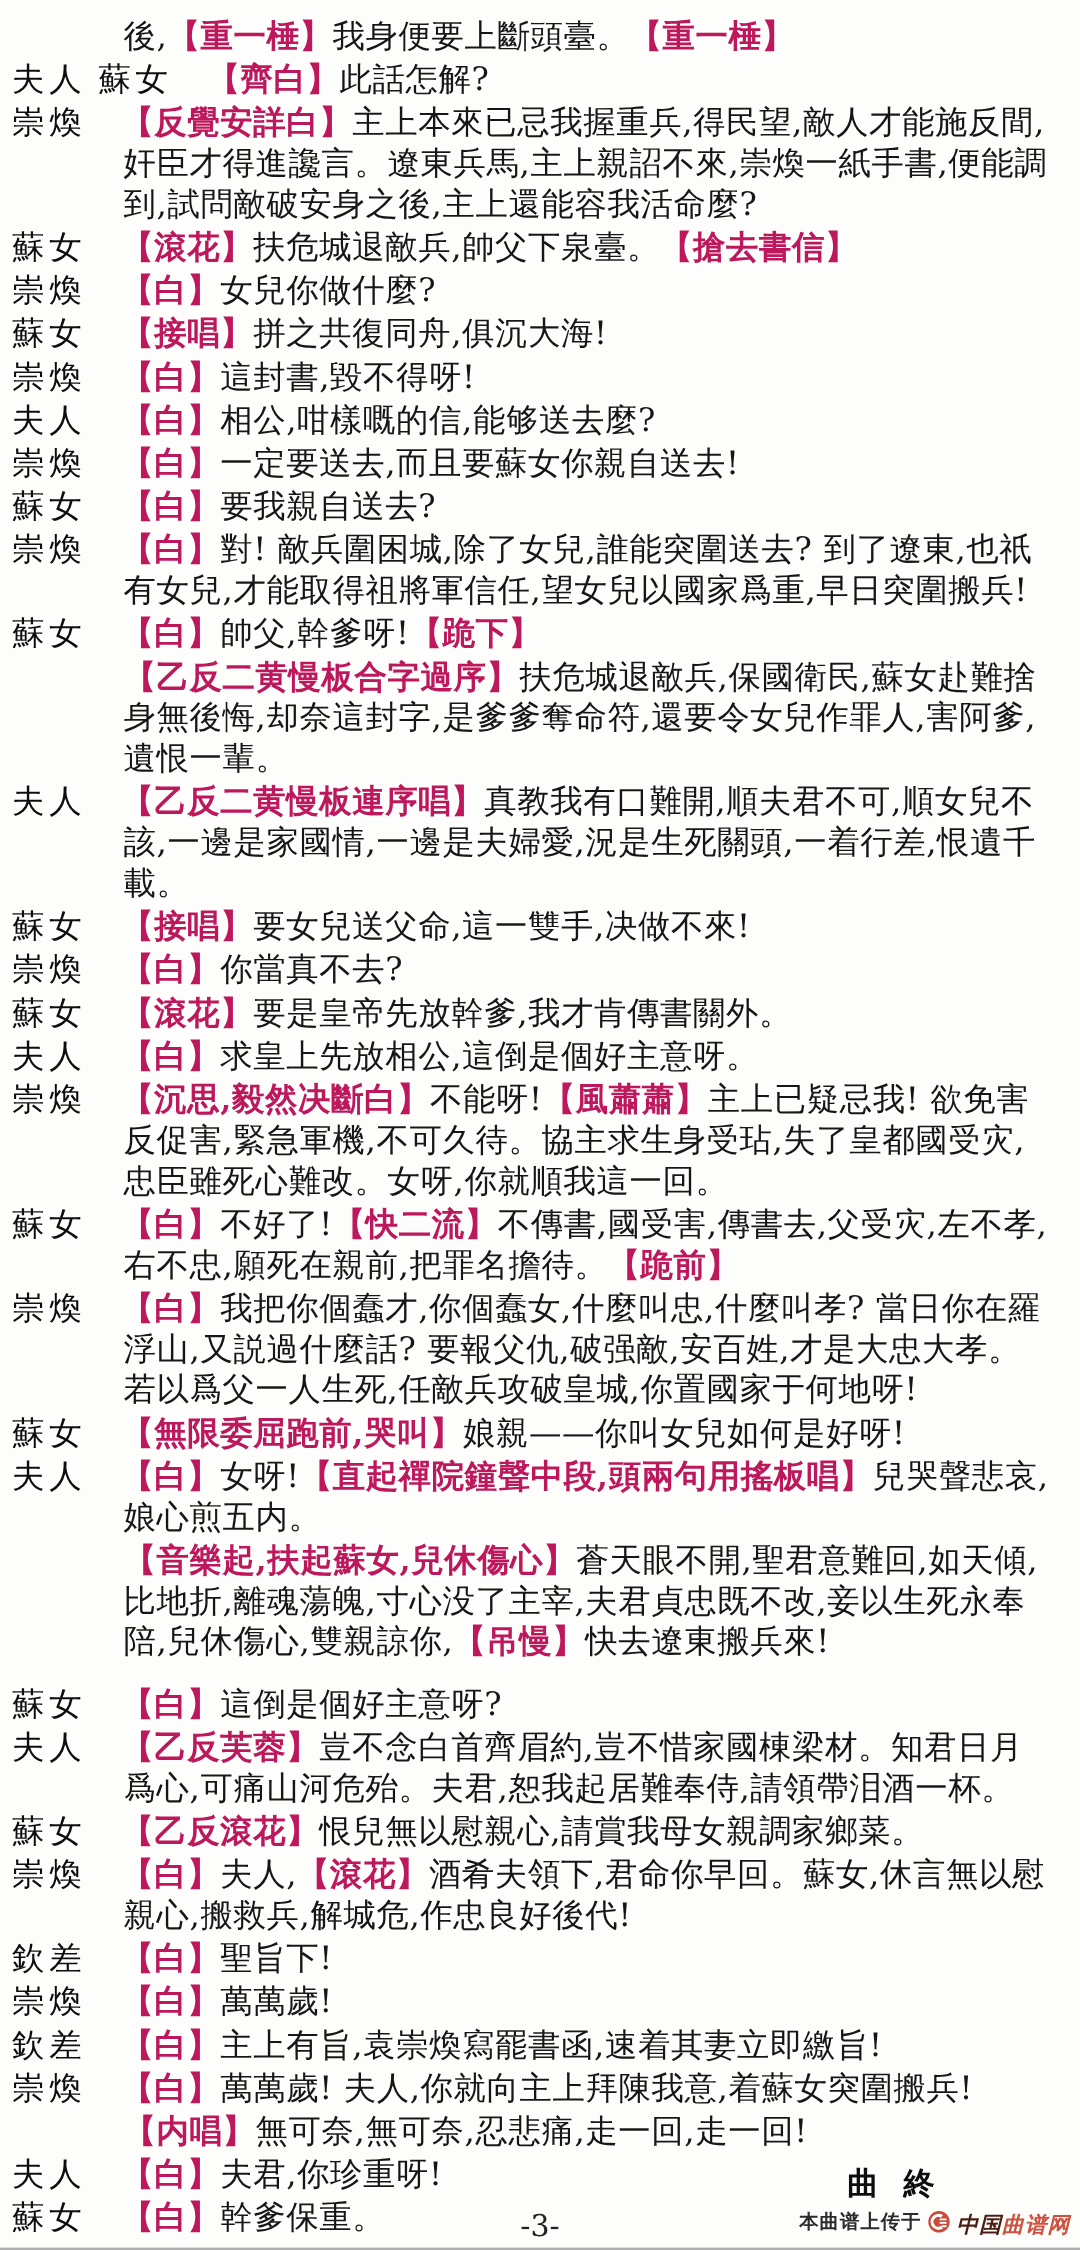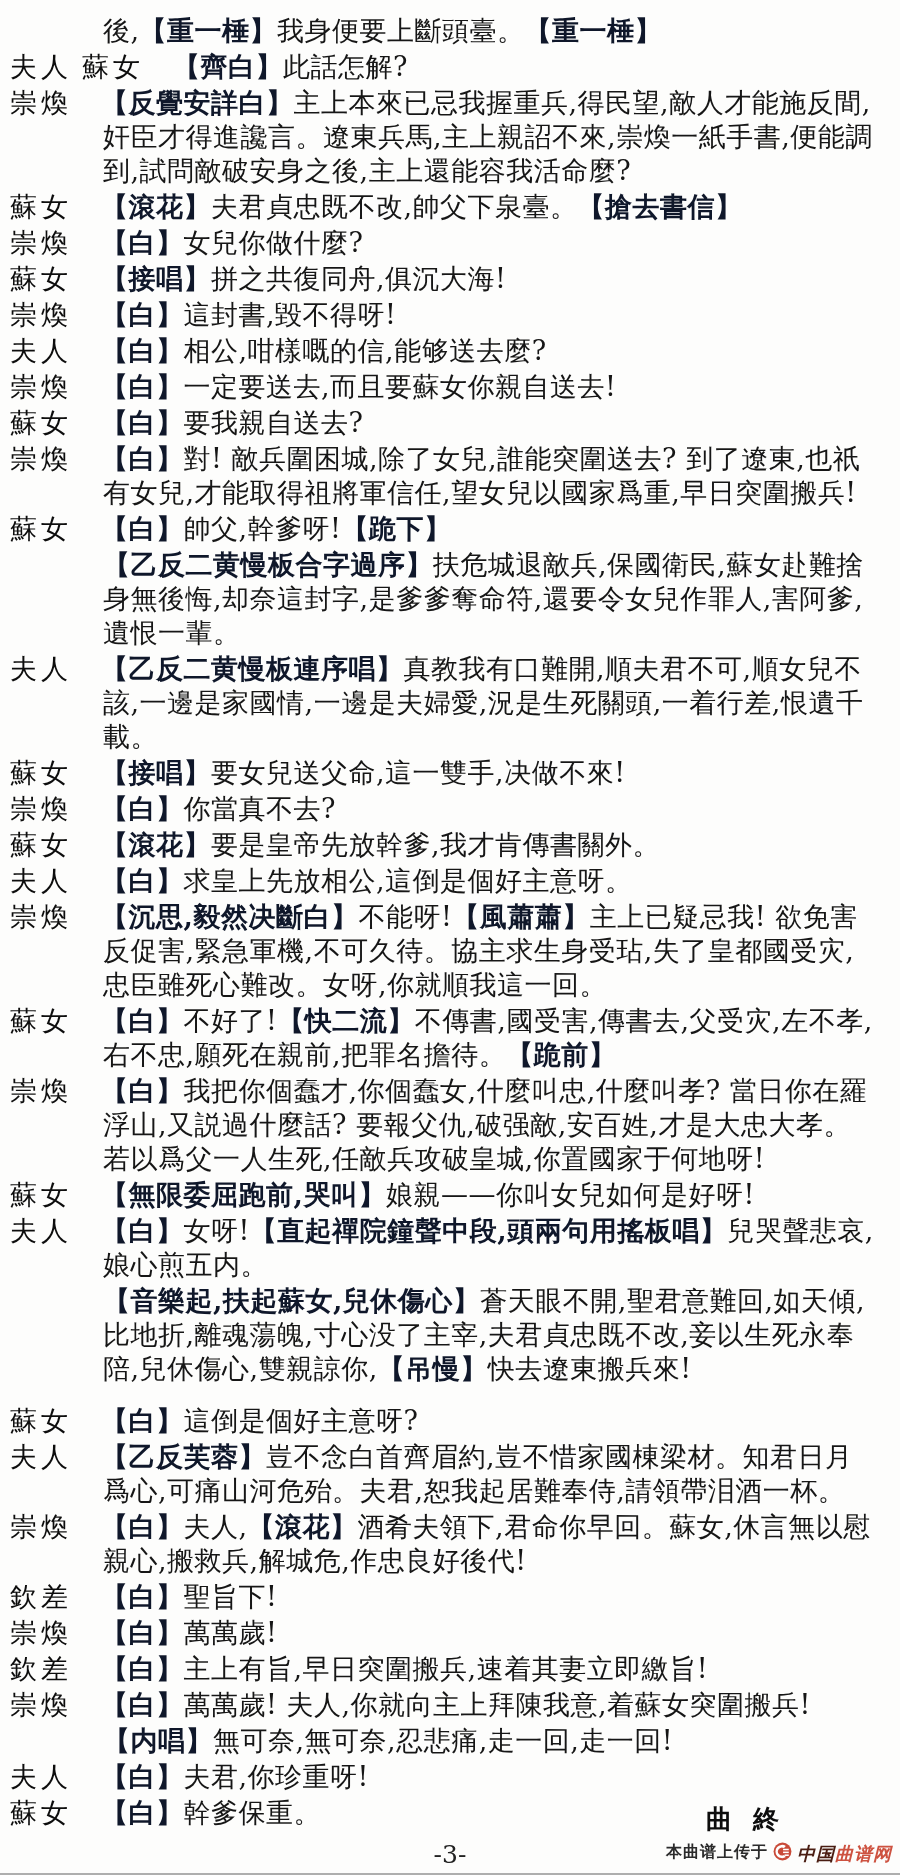--- a/index.html
+++ b/index.html
@@ -30,21 +30,21 @@
   .line.gap { margin-top:18px; }
   .speaker {
     display:inline-block;
     width:91px;
     text-indent:0;
     font-weight:normal;
     letter-spacing:4px;
     color:#0d0d0d;
   }
   .speaker.narrow { width:72px; }
-  .tag { font-weight:bold; color:#0f172a; }
+  .tag { font-weight:bold; color:#be185d; }
   .txt { font-weight:normal; }
   .end-mark {
     position:absolute;
     top:1802px; right:115px;
     font-size:26px; font-weight:bold;
     letter-spacing:6px;
     color:#0d0d0d;
   }
   .page-number {
     position:absolute;
@@ -80,21 +80,21 @@
 </style>
 </head>
 <body>
 
 <div class="page">
 
   <div class="content">
       <div class="line cont"><span class="txt">後,</span><span class="tag">【重一棰】</span><span class="txt">我身便要上斷頭臺。</span><span class="tag">【重一棰】</span></div>
       <div class="line"><span class="speaker narrow">夫人</span><span class="speaker">蘇女</span><span class="tag">【齊白】</span><span class="txt">此話怎解?</span></div>
       <div class="line"><span class="speaker">崇煥</span><span class="tag">【反覺安詳白】</span><span class="txt">主上本來已忌我握重兵,得民望,敵人才能施反間,奸臣才得進讒言。遼東兵馬,主上親詔不來,崇煥一紙手書,便能調到,試問敵破安身之後,主上還能容我活命麼?</span></div>
-      <div class="line"><span class="speaker">蘇女</span><span class="tag">【滾花】</span><span class="txt">夫君貞忠既不改,帥父下泉臺。</span><span class="tag">【搶去書信】</span></div>
+      <div class="line"><span class="speaker">蘇女</span><span class="tag">【滾花】</span><span class="txt">扶危城退敵兵,帥父下泉臺。</span><span class="tag">【搶去書信】</span></div>
       <div class="line"><span class="speaker">崇煥</span><span class="tag">【白】</span><span class="txt">女兒你做什麼?</span></div>
       <div class="line"><span class="speaker">蘇女</span><span class="tag">【接唱】</span><span class="txt">拼之共復同舟,俱沉大海!</span></div>
       <div class="line"><span class="speaker">崇煥</span><span class="tag">【白】</span><span class="txt">這封書,毀不得呀!</span></div>
       <div class="line"><span class="speaker">夫人</span><span class="tag">【白】</span><span class="txt">相公,咁樣嘅的信,能够送去麼?</span></div>
       <div class="line"><span class="speaker">崇煥</span><span class="tag">【白】</span><span class="txt">一定要送去,而且要蘇女你親自送去!</span></div>
       <div class="line"><span class="speaker">蘇女</span><span class="tag">【白】</span><span class="txt">要我親自送去?</span></div>
       <div class="line"><span class="speaker">崇煥</span><span class="tag">【白】</span><span class="txt">對! 敵兵圍困城,除了女兒,誰能突圍送去? 到了遼東,也祇有女兒,才能取得祖將軍信任,望女兒以國家爲重,早日突圍搬兵!</span></div>
       <div class="line"><span class="speaker">蘇女</span><span class="tag">【白】</span><span class="txt">帥父,幹爹呀!</span><span class="tag">【跪下】</span></div>
       <div class="line cont"><span class="tag">【乙反二黄慢板合字過序】</span><span class="txt">扶危城退敵兵,保國衛民,蘇女赴難捨身無後悔,却奈這封字,是爹爹奪命符,還要令女兒作罪人,害阿爹,遺恨一輩。</span></div>
       <div class="line"><span class="speaker">夫人</span><span class="tag">【乙反二黄慢板連序唱】</span><span class="txt">真教我有口難開,順夫君不可,順女兒不該,一邊是家國情,一邊是夫婦愛,況是生死關頭,一着行差,恨遺千載。</span></div>
@@ -103,24 +103,25 @@
       <div class="line"><span class="speaker">蘇女</span><span class="tag">【滾花】</span><span class="txt">要是皇帝先放幹爹,我才肯傳書關外。</span></div>
       <div class="line"><span class="speaker">夫人</span><span class="tag">【白】</span><span class="txt">求皇上先放相公,這倒是個好主意呀。</span></div>
       <div class="line"><span class="speaker">崇煥</span><span class="tag">【沉思,毅然决斷白】</span><span class="txt">不能呀!</span><span class="tag">【風蕭蕭】</span><span class="txt">主上已疑忌我! 欲免害反促害,緊急軍機,不可久待。協主求生身受玷,失了皇都國受灾,忠臣雖死心難改。女呀,你就順我這一回。</span></div>
       <div class="line"><span class="speaker">蘇女</span><span class="tag">【白】</span><span class="txt">不好了!</span><span class="tag">【快二流】</span><span class="txt">不傳書,國受害,傳書去,父受灾,左不孝,右不忠,願死在親前,把罪名擔待。</span><span class="tag">【跪前】</span></div>
       <div class="line"><span class="speaker">崇煥</span><span class="tag">【白】</span><span class="txt">我把你個蠢才,你個蠢女,什麼叫忠,什麼叫孝? 當日你在羅浮山,又説過什麼話? 要報父仇,破强敵,安百姓,才是大忠大孝。若以爲父一人生死,任敵兵攻破皇城,你置國家于何地呀!</span></div>
       <div class="line"><span class="speaker">蘇女</span><span class="tag">【無限委屈跑前,哭叫】</span><span class="txt">娘親——你叫女兒如何是好呀!</span></div>
       <div class="line"><span class="speaker">夫人</span><span class="tag">【白】</span><span class="txt">女呀!</span><span class="tag">【直起禪院鐘聲中段,頭兩句用搖板唱】</span><span class="txt">兒哭聲悲哀,娘心煎五内。</span></div>
       <div class="line cont"><span class="tag">【音樂起,扶起蘇女,兒休傷心】</span><span class="txt">蒼天眼不開,聖君意難回,如天傾,比地折,離魂蕩魄,寸心没了主宰,夫君貞忠既不改,妾以生死永奉陪,兒休傷心,雙親諒你,</span><span class="tag">【吊慢】</span><span class="txt">快去遼東搬兵來!</span></div>
       <div class="line gap"><span class="speaker">蘇女</span><span class="tag">【白】</span><span class="txt">這倒是個好主意呀?</span></div>
       <div class="line"><span class="speaker">夫人</span><span class="tag">【乙反芙蓉】</span><span class="txt">豈不念白首齊眉約,豈不惜家國棟梁材。知君日月爲心,可痛山河危殆。夫君,恕我起居難奉侍,請領帶泪酒一杯。</span></div>
+      <div class="line"><span class="speaker">蘇女</span><span class="tag">【乙反滾花】</span><span class="txt">恨兒無以慰親心,請賞我母女親調家鄉菜。</span></div>
       <div class="line"><span class="speaker">崇煥</span><span class="tag">【白】</span><span class="txt">夫人,</span><span class="tag">【滾花】</span><span class="txt">酒肴夫領下,君命你早回。蘇女,休言無以慰親心,搬救兵,解城危,作忠良好後代!</span></div>
       <div class="line"><span class="speaker">欽差</span><span class="tag">【白】</span><span class="txt">聖旨下!</span></div>
       <div class="line"><span class="speaker">崇煥</span><span class="tag">【白】</span><span class="txt">萬萬歲!</span></div>
-      <div class="line"><span class="speaker">欽差</span><span class="tag">【白】</span><span class="txt">主上有旨,早日突圍搬兵,速着其妻立即繳旨!</span></div>
+      <div class="line"><span class="speaker">欽差</span><span class="tag">【白】</span><span class="txt">主上有旨,袁崇煥寫罷書函,速着其妻立即繳旨!</span></div>
       <div class="line"><span class="speaker">崇煥</span><span class="tag">【白】</span><span class="txt">萬萬歲! 夫人,你就向主上拜陳我意,着蘇女突圍搬兵!</span></div>
       <div class="line cont"><span class="tag">【内唱】</span><span class="txt">無可奈,無可奈,忍悲痛,走一回,走一回!</span></div>
       <div class="line"><span class="speaker">夫人</span><span class="tag">【白】</span><span class="txt">夫君,你珍重呀!</span></div>
       <div class="line"><span class="speaker">蘇女</span><span class="tag">【白】</span><span class="txt">幹爹保重。</span></div>
     </div>
 
   <div class="end-mark">曲 終</div>
 
   <div class="page-number">-3-</div>
 

